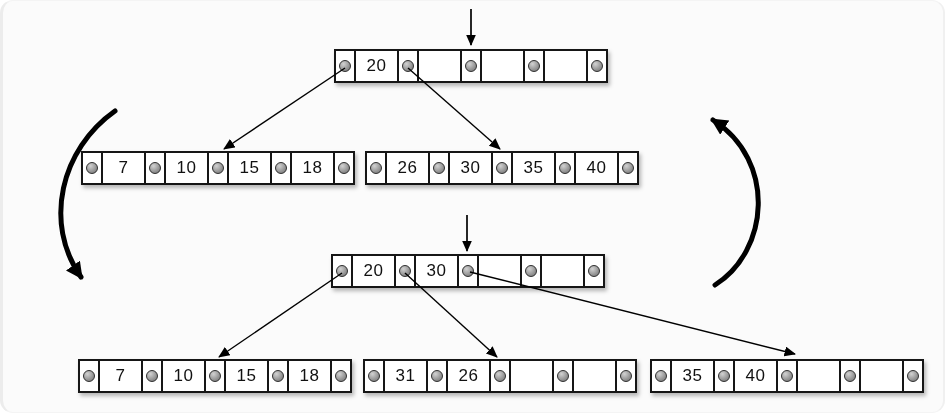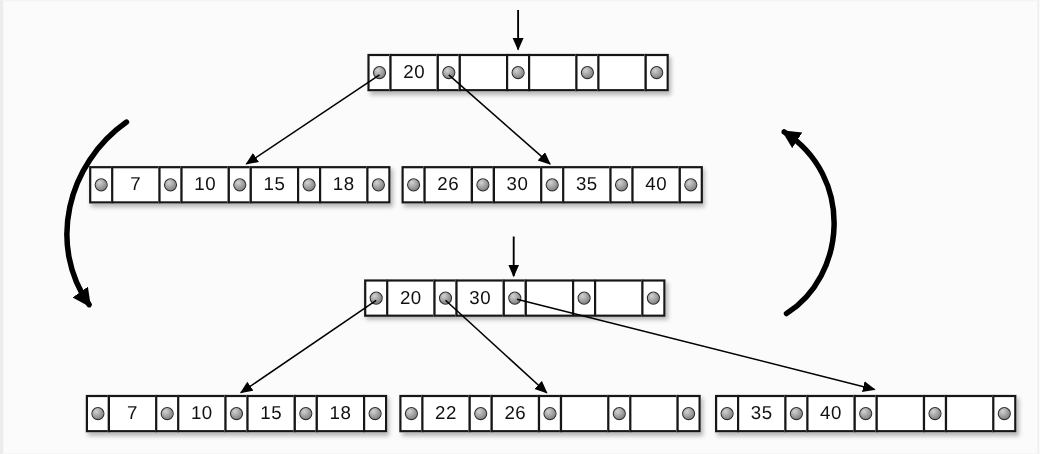--- a/index.html
+++ b/index.html
@@ -12,20 +12,21 @@
     width: 945px;
     height: 413px;
     box-sizing: border-box;
     background: #fbfbfb;
     border-left: 3px solid #ececec;
     border-right: 2px solid #f0f0f0;
     border-top: 1px solid #f4f4f4;
     border-bottom: 1px solid #f4f4f4;
     overflow: hidden;
     font-family: "Liberation Sans", sans-serif;
+    border-radius: 13px;
   }
   #arrows {
     position: absolute;
     left: 0; top: 0;
     width: 945px; height: 413px;
     z-index: 5;
     pointer-events: none;
   }
   .node {
     position: absolute;
@@ -196,21 +197,21 @@
     <div class="cell key">18</div>
     <div class="cell ptr">
         <span class="dot"></span>
       </div>
   </div>
 
   <div class="node" style="left:360px; top:358px">
     <div class="cell ptr">
         <span class="dot"></span>
       </div>
-    <div class="cell key">22</div>
+    <div class="cell key">31</div>
     <div class="cell ptr">
         <span class="dot"></span>
       </div>
     <div class="cell key">26</div>
     <div class="cell ptr">
         <span class="dot"></span>
       </div>
     <div class="cell key"></div>
     <div class="cell ptr">
         <span class="dot"></span>

